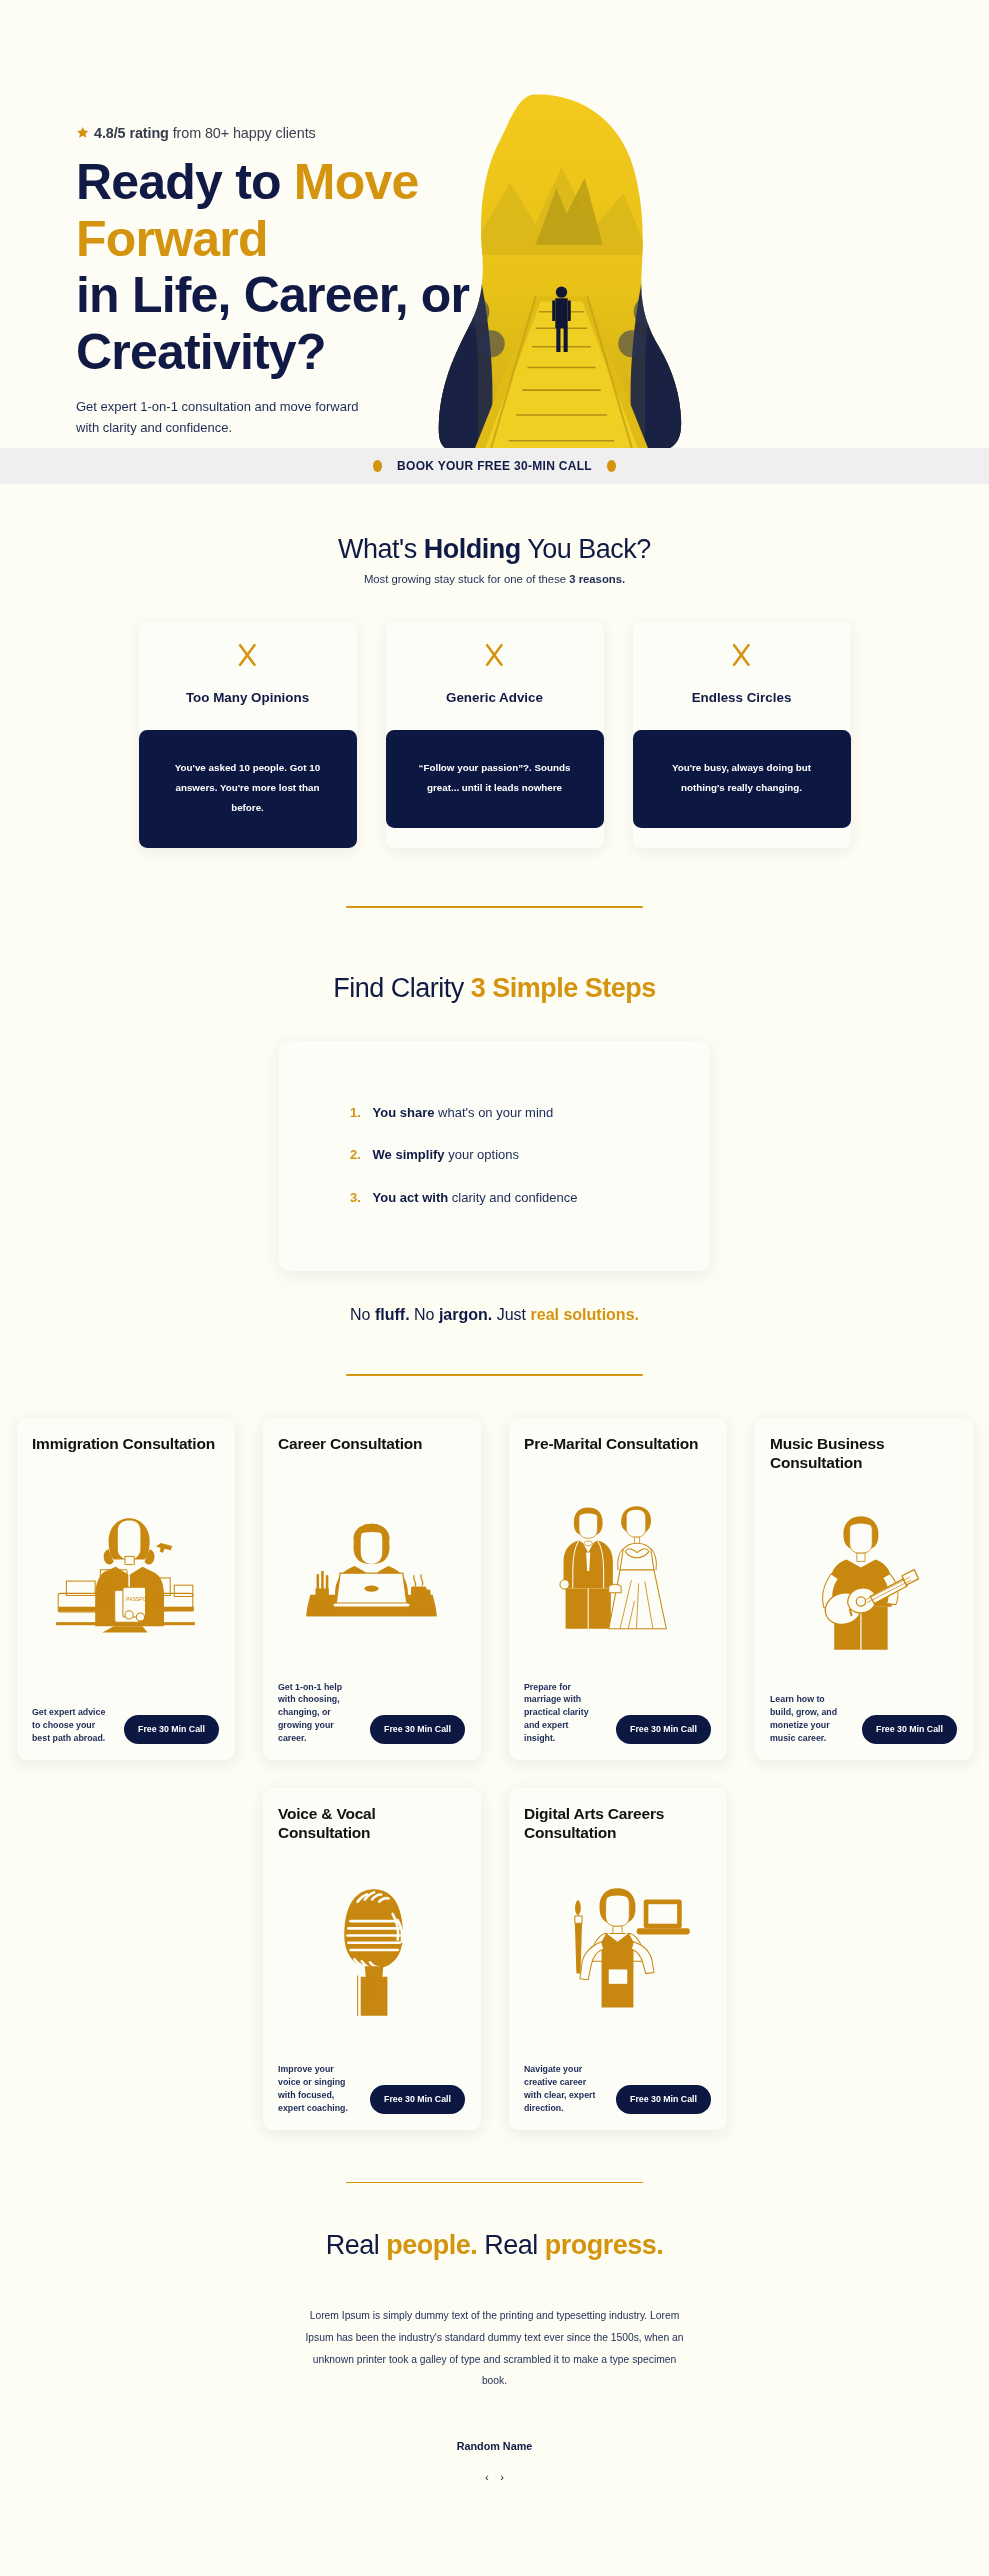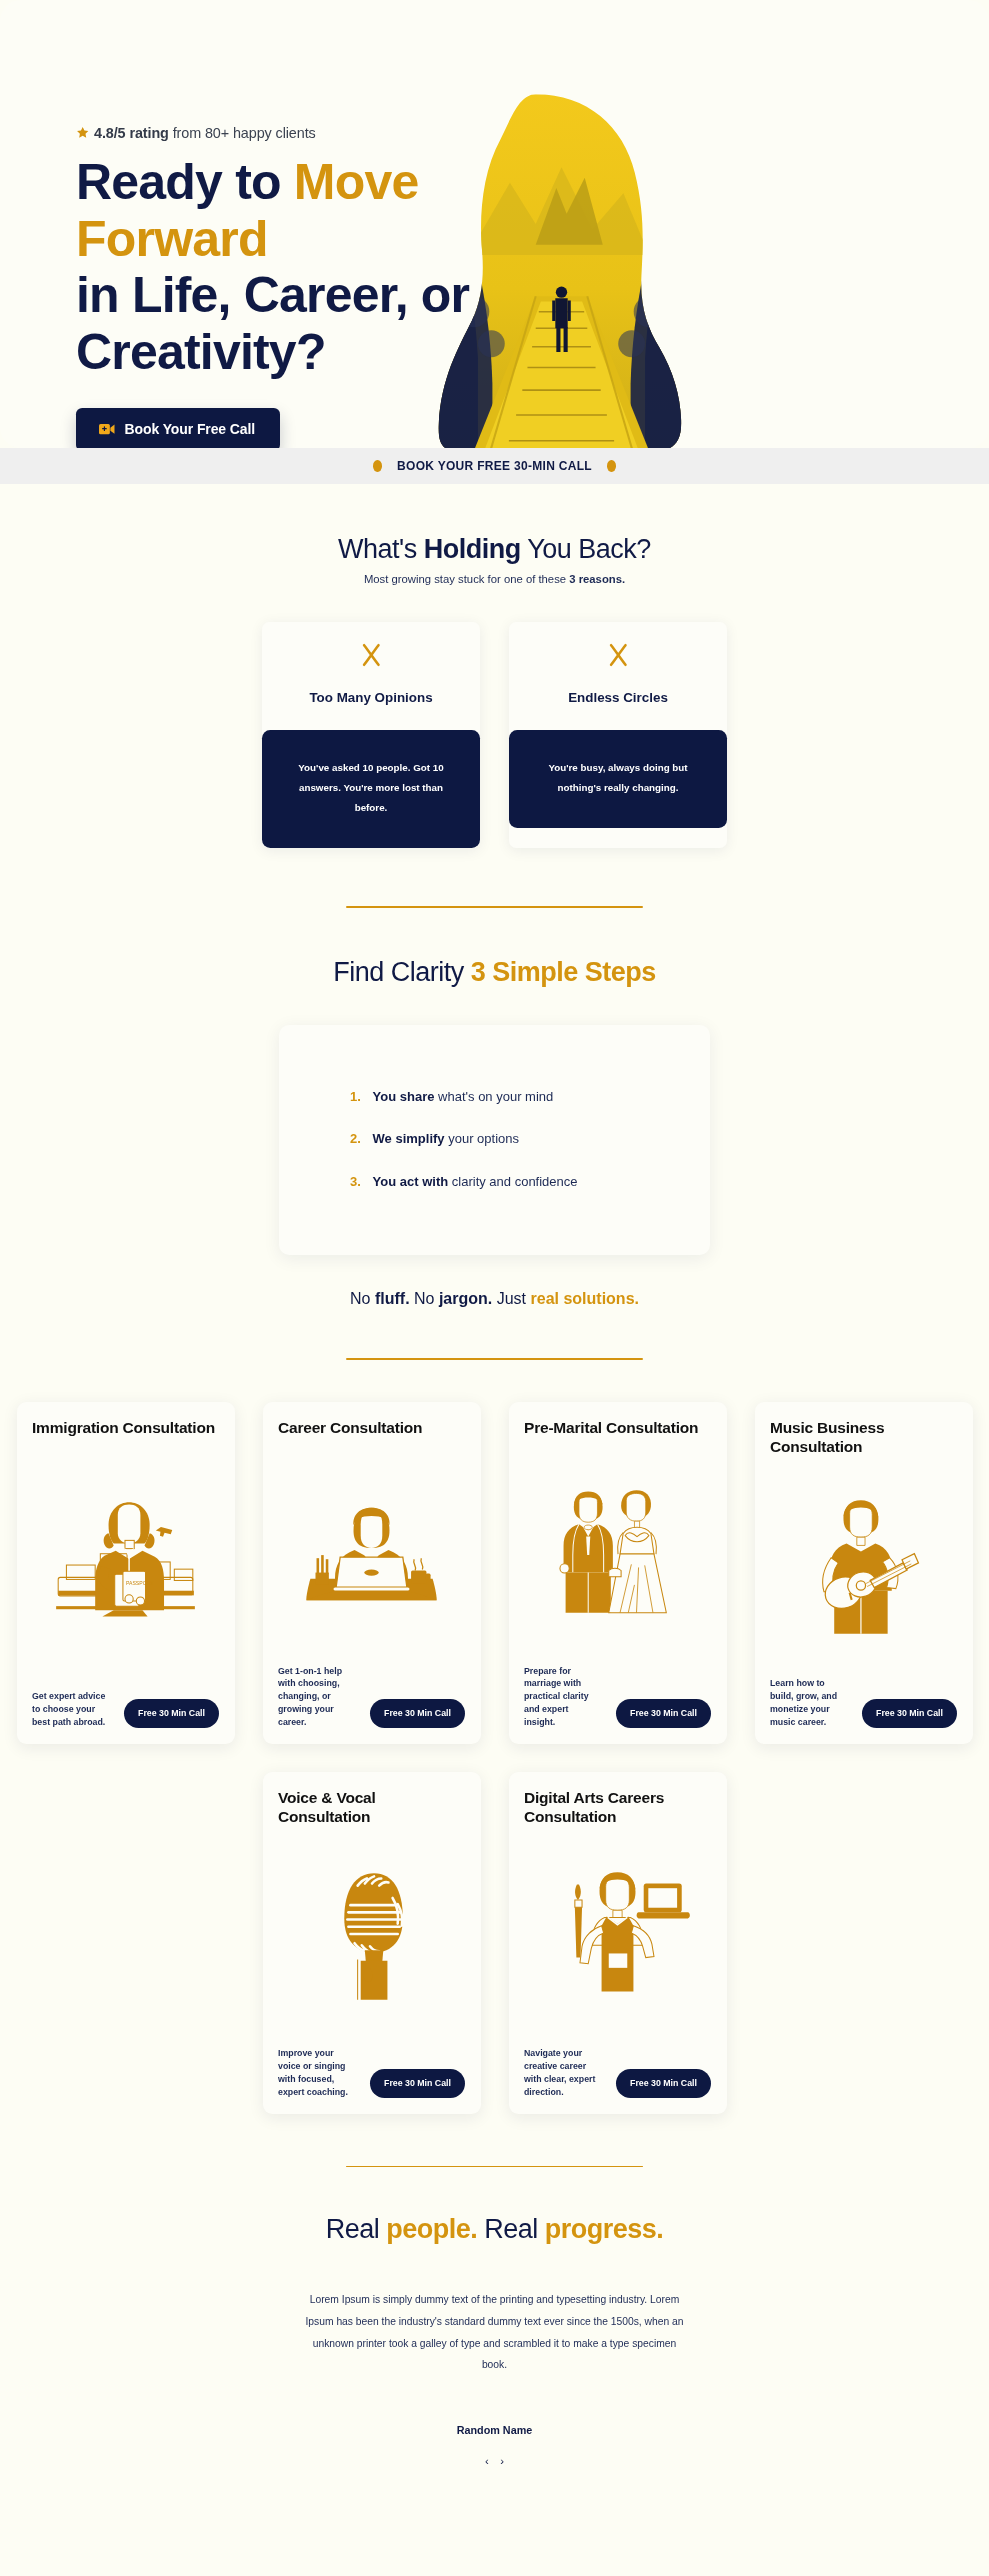--- a/index.html
+++ b/index.html
@@ -84,21 +84,21 @@
   .reason-body{
     margin-top:25px;width:218px;background:#0d1842;border-radius:8.2px;color:#fff;
     padding:28px 23px 30px;font-size:9.8px;line-height:2.05;text-align:center;font-weight:600;
   }
 
   
   .divider{width:297px;height:1.5px;background:#d4940f;margin:0 auto;border:0;border-radius:1px;}
 
   
   .steps{padding-top:0;}
-  .steps h2{margin-top:49px;}
+  .steps h2{margin-top:65px;}
   .steps-card{
     margin:37px auto 0;width:431px;background:#fdfdf8;border-radius:10.3px;
     box-shadow:0 3.1px 17.5px rgba(20,30,70,.07);
     padding:64px 0 66px;
   }
   ol.steps-list{list-style:none;width:289px;margin:0 auto;}
   ol.steps-list li{
     display:flex;align-items:baseline;gap:8.2px;font-size:13px;color:#1d2a55;
     margin-bottom:27px;font-weight:400;line-height:1.2;
   }
@@ -245,20 +245,24 @@
         <div class="rating-text">
           <b>4.8/5 rating</b><span> from 80+ happy clients</span>
         </div>
       </div>
 
       <h1 class="hero-title">
         <span>Ready to </span><span class="accent">Move Forward</span><br>
         <span>in Life, Career, or Creativity?</span>
       </h1>
 
+      <p class="hero-sub">
+        <span>Get expert 1-on-1 consultation and move forward</span><br>
+        <span>with clarity and confidence.</span>
+      </p>
 
       <button class="btn-primary">
         <svg class="cam-icon" viewBox="0 0 30 24" aria-hidden="true">
           <rect x="0" y="2" width="21" height="20" rx="3" fill="#f0a81b"></rect>
           <path d="M22 9 L30 3 V21 L22 15 Z" fill="#f0a81b"></path>
           <path d="M10.5 7.5v7M7 11h7" stroke="#0d1842" stroke-width="2.4" stroke-linecap="round"></path>
         </svg>
         <span>Book Your Free Call</span>
       </button>
     </div>
@@ -281,20 +285,27 @@
     <div class="reason-row">
 
       <div class="reason-card">
         <svg class="x-icon" viewBox="0 0 40 46" aria-hidden="true">
           <path d="M6 4 C14 14 26 32 34 42 M34 4 C26 14 14 32 6 42" stroke="#d4940f" stroke-width="5" fill="none" stroke-linecap="round"></path>
         </svg>
         <div class="reason-title">Too Many Opinions</div>
         <div class="reason-body">You've asked 10 people. Got 10 answers. You're more lost than before.</div>
       </div>
 
+      <div class="reason-card">
+        <svg class="x-icon" viewBox="0 0 40 46" aria-hidden="true">
+          <path d="M6 4 C14 14 26 32 34 42 M34 4 C26 14 14 32 6 42" stroke="#d4940f" stroke-width="5" fill="none" stroke-linecap="round"></path>
+        </svg>
+        <div class="reason-title">Generic Advice</div>
+        <div class="reason-body">“Follow your passion”?. Sounds great... until it leads nowhere</div>
+      </div>
 
       <div class="reason-card">
         <svg class="x-icon" viewBox="0 0 40 46" aria-hidden="true">
           <path d="M6 4 C14 14 26 32 34 42 M34 4 C26 14 14 32 6 42" stroke="#d4940f" stroke-width="5" fill="none" stroke-linecap="round"></path>
         </svg>
         <div class="reason-title">Endless Circles</div>
         <div class="reason-body">You're busy, always doing but nothing's really changing.</div>
       </div>
 
     </div>

